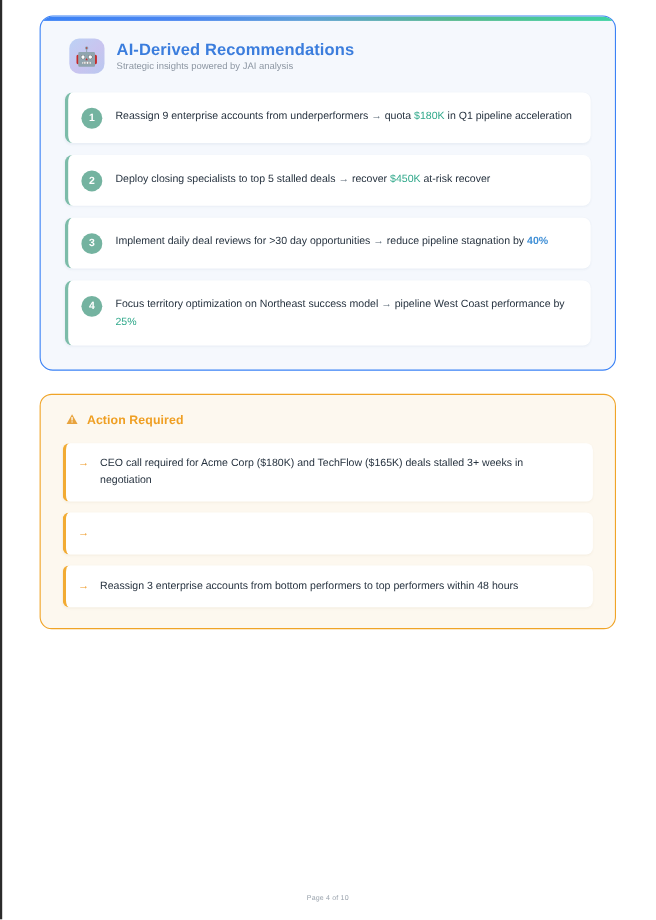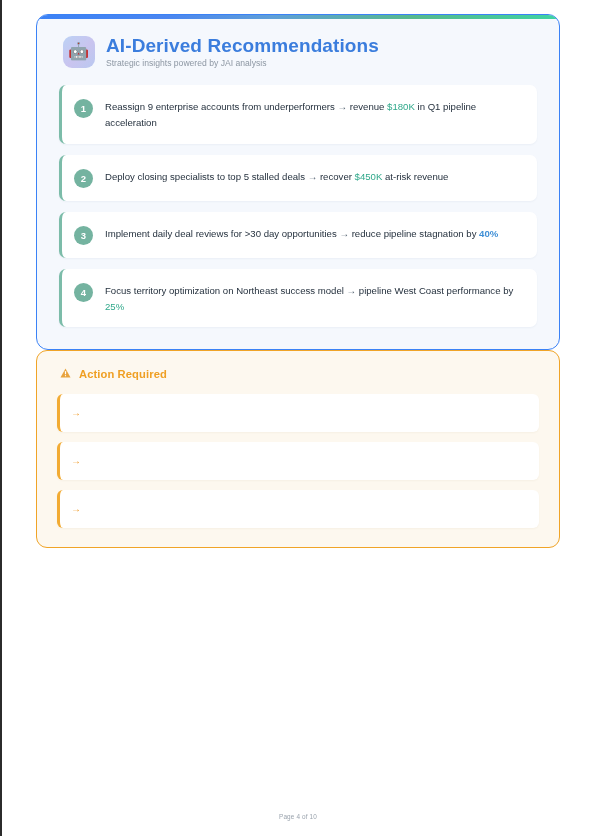--- a/index.html
+++ b/index.html
@@ -61,21 +61,21 @@
     border-radius: 9px;
     background: linear-gradient(135deg, #bcd2f5 0%, #c9c4ef 55%, #b9c8f0 100%);
     display: flex;
     align-items: center;
     justify-content: center;
     font-size: 17px;
     line-height: 1;
     flex: 0 0 auto;
   }
   .rec-title {
-    font-size: 19px;
+    font-size: 15px;
     font-weight: bold;
     color: #3b7ddd;
     letter-spacing: 0.1px;
     line-height: 1.2;
   }
   .rec-subtitle {
     font-size: 8.6px;
     color: #8d97a3;
     margin-top: 0;
     line-height: 1.2;
@@ -112,20 +112,21 @@
     line-height: 1.65;
     color: #26323f;
     padding-top: 1px;
   }
   .hl-green { color: #2fa88a; font-weight: normal; }
   .hl-blue  { color: #3f8fd6; font-weight: bold; }
   .arrow-g  { color: #5c6a78; }
 
   
   .act-card {
+    margin-top: 21px;
     border: 1.3px solid #f0a427;
     border-radius: 11px;
     background: #fdf8ef;
     padding: 17px 20px 19px 20px;
   }
   .act-header {
     display: flex;
     align-items: center;
     gap: 8px;
     margin-bottom: 14px;
@@ -195,25 +196,25 @@
       </div>
       <div>
         <div class="rec-title">AI-Derived Recommendations</div>
         <div class="rec-subtitle">Strategic insights powered by JAI analysis</div>
       </div>
     </div>
 
     <div class="rec-list" id="rec-list">
         <div class="rec-item">
           <div class="rec-badge">1</div>
-          <div class="rec-text"><span>Reassign 9 enterprise accounts from underperformers </span><span class="arrow-g">→</span><span> revenue </span><span class="hl-green">$180K</span><span> in Q1 pipeline acceleration</span></div>
+          <div class="rec-text"><span>Reassign 9 enterprise accounts from underperformers </span><span class="arrow-g">→</span><span> quota </span><span class="hl-green">$180K</span><span> in Q1 pipeline acceleration</span></div>
         </div>
         <div class="rec-item">
           <div class="rec-badge">2</div>
-          <div class="rec-text"><span>Deploy closing specialists to top 5 stalled deals </span><span class="arrow-g">→</span><span> recover </span><span class="hl-green">$450K</span><span> at-risk revenue</span></div>
+          <div class="rec-text"><span>Deploy closing specialists to top 5 stalled deals </span><span class="arrow-g">→</span><span> recover </span><span class="hl-green">$450K</span><span> at-risk recover</span></div>
         </div>
         <div class="rec-item">
           <div class="rec-badge">3</div>
           <div class="rec-text"><span>Implement daily deal reviews for &gt;30 day opportunities </span><span class="arrow-g">→</span><span> reduce pipeline stagnation by </span><span class="hl-blue">40%</span></div>
         </div>
         <div class="rec-item">
           <div class="rec-badge">4</div>
           <div class="rec-text"><span>Focus territory optimization on Northeast success model </span><span class="arrow-g">→</span><span> pipeline West Coast performance by </span><span class="hl-green">25%</span></div>
         </div>
       </div>
@@ -227,25 +228,27 @@
           <rect x="5.35" y="3.4" width="1.3" height="3.6" rx="0.5" fill="#ffffff"></rect>
           <rect x="5.35" y="7.7" width="1.3" height="1.3" rx="0.6" fill="#ffffff"></rect>
         </svg>
       </span>
       <span class="act-title">Action Required</span>
     </div>
 
     <div class="act-list" id="act-list">
         <div class="act-item">
           <span class="act-arrow">→</span>
+          <span class="act-text">CEO call required for Acme Corp ($180K) and TechFlow ($165K) deals stalled 3+ weeks in negotiation</span>
         </div>
         <div class="act-item">
           <span class="act-arrow">→</span>
         </div>
         <div class="act-item">
           <span class="act-arrow">→</span>
+          <span class="act-text">Reassign 3 enterprise accounts from bottom performers to top performers within 48 hours</span>
         </div>
       </div>
   </section>
 
 </div>
 
 <div class="page-footer">Page 4 of 10</div>
 
 </body></html>

